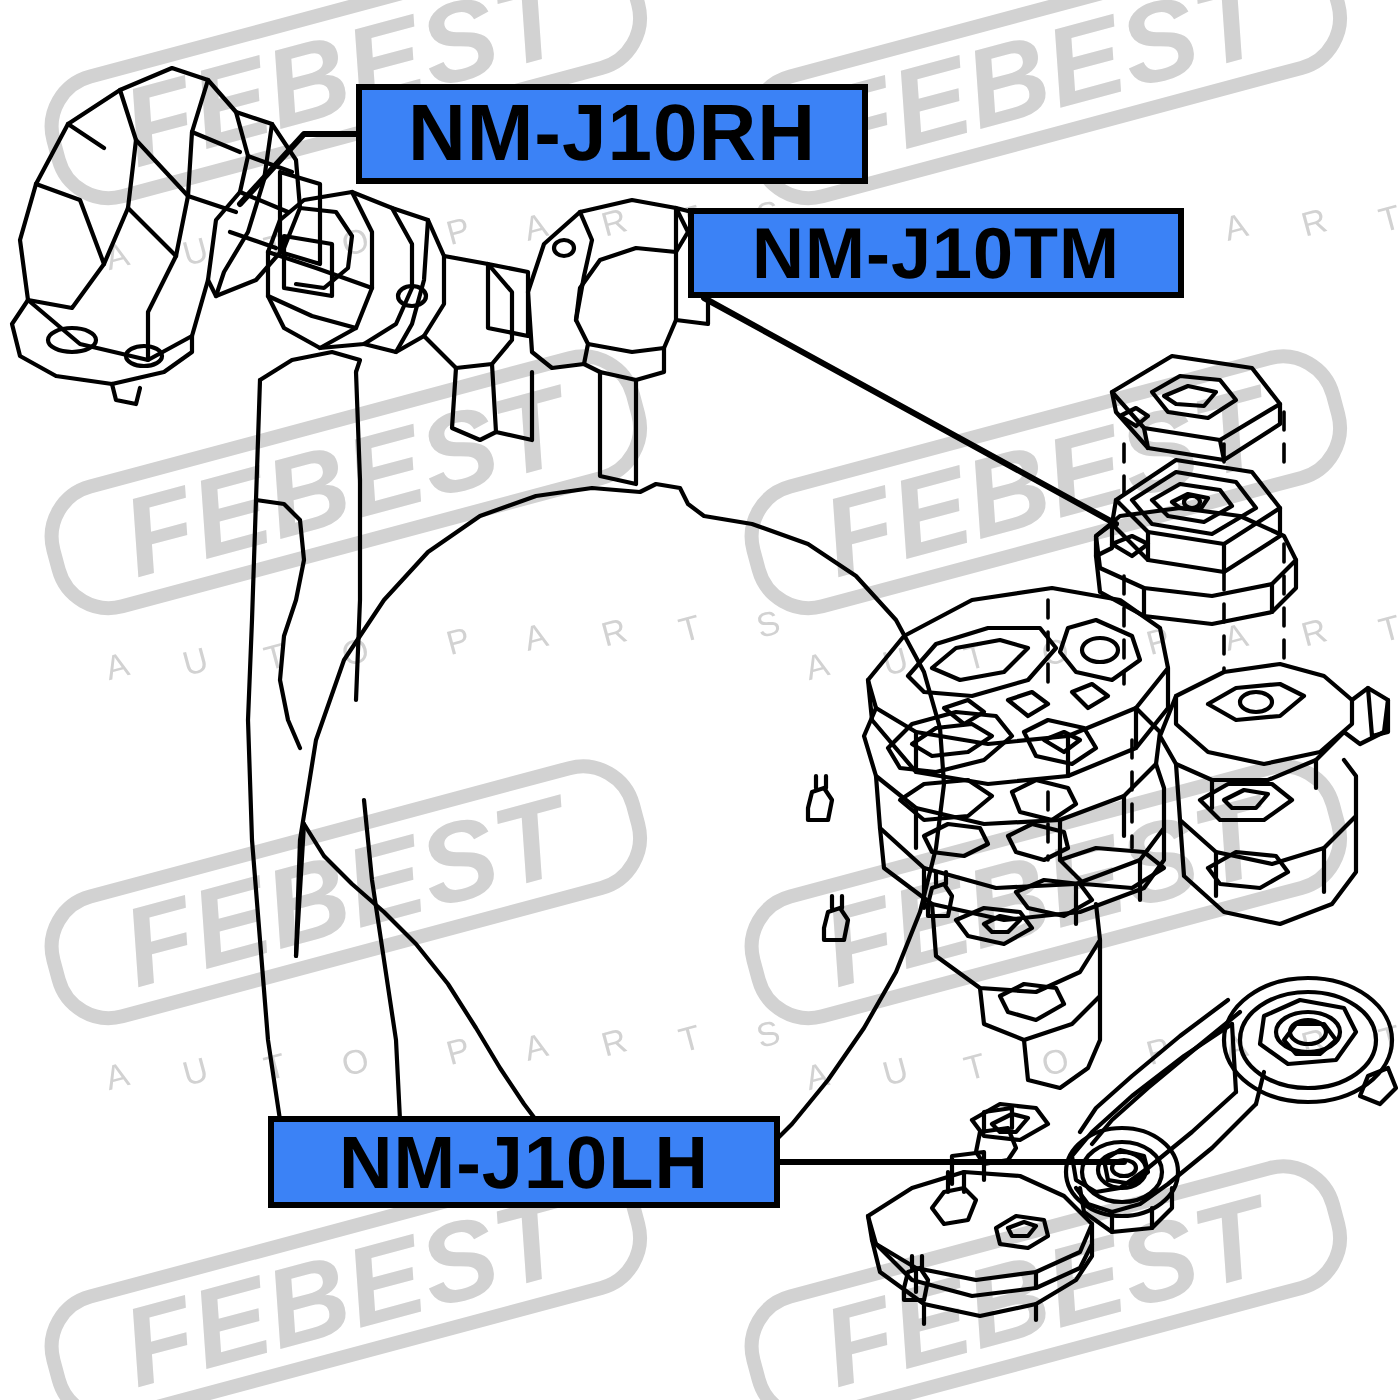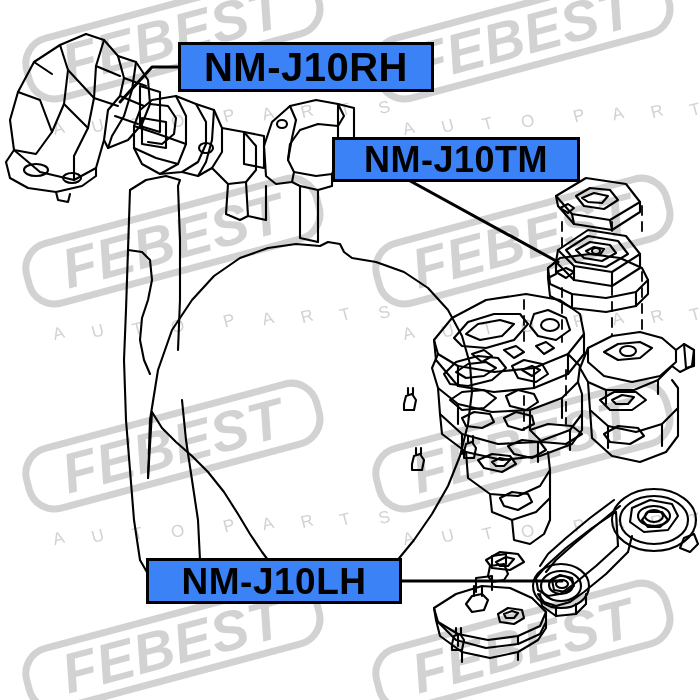--- a/index.html
+++ b/index.html
@@ -38,22 +38,22 @@
     align-items: center;
     justify-content: center;
     color: #000000;
     font-family: "Liberation Sans", sans-serif;
     font-weight: bold;
     letter-spacing: 0.5px;
     white-space: nowrap;
     line-height: 1;
   }
   #label-rh { left: 178px; top: 42px;  width: 256px; height: 50px; font-size: 40px; }
-  #label-tm { left: 332px; top: 104px; width: 248px; height: 45px; font-size: 36px; margin-top: 33px; }
-  #label-lh { left: 134px; top: 558px; width: 256px; height: 46px; font-size: 37px; margin-left: 12px; }
+  #label-tm { left: 344px; top: 104px; width: 248px; height: 45px; font-size: 36px; }
+  #label-lh { left: 134px; top: 558px; width: 256px; height: 46px; font-size: 37px; }
 </style>
 </head>
 <body>
 
 <div id="page">
 
   <svg id="watermark-layer" viewBox="0 0 700 700">
     <defs>
       <g id="febest-mark">
         <rect x="0" y="0" width="300" height="62" rx="26" ry="26" fill="none" stroke="#d2d2d2" stroke-width="7"></rect>

